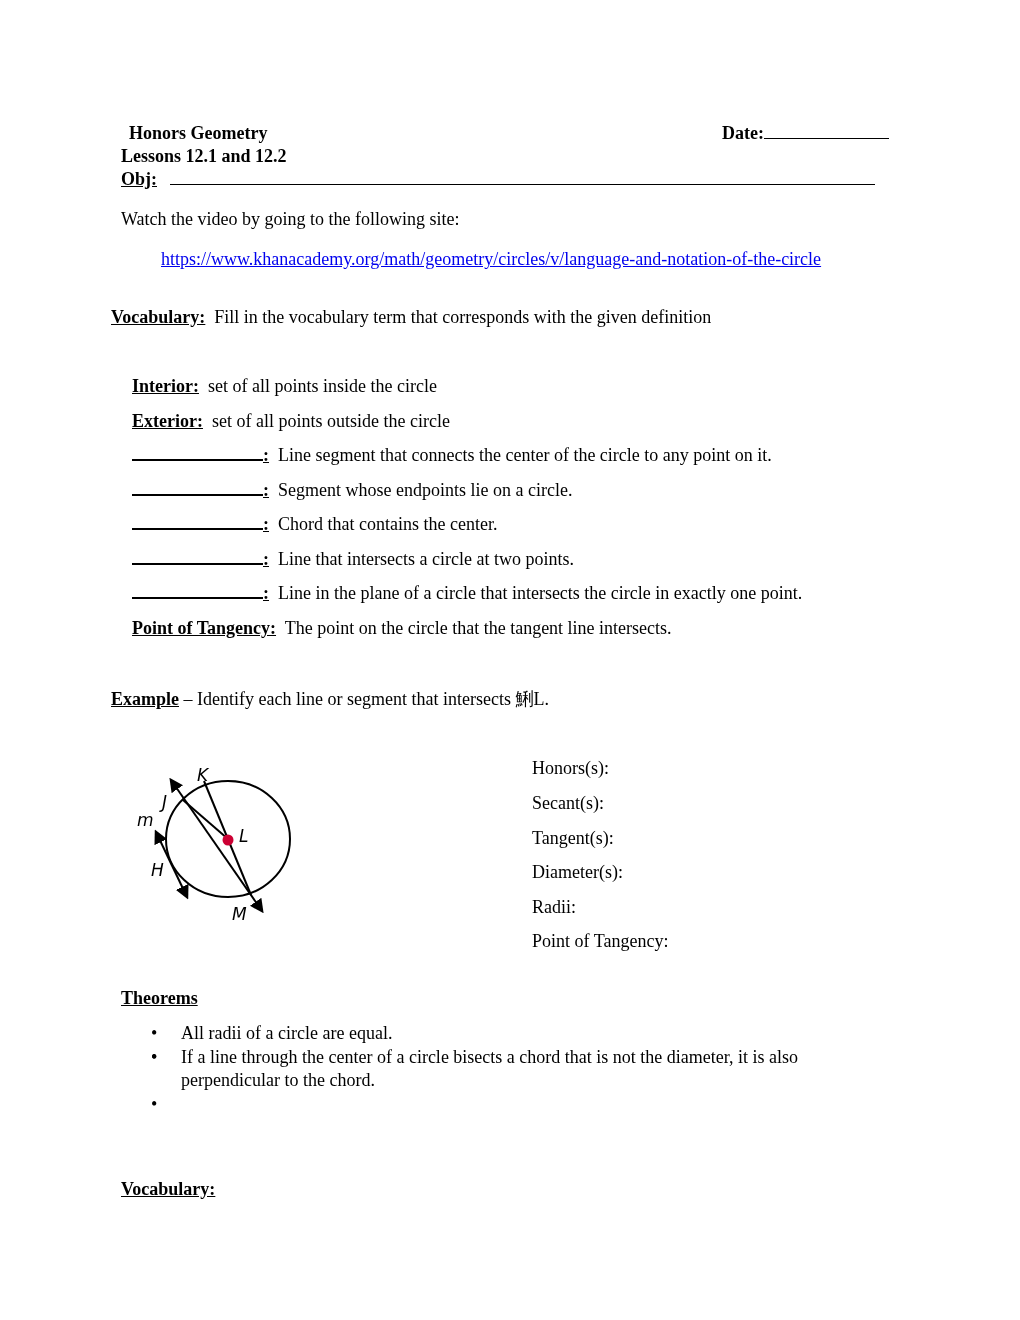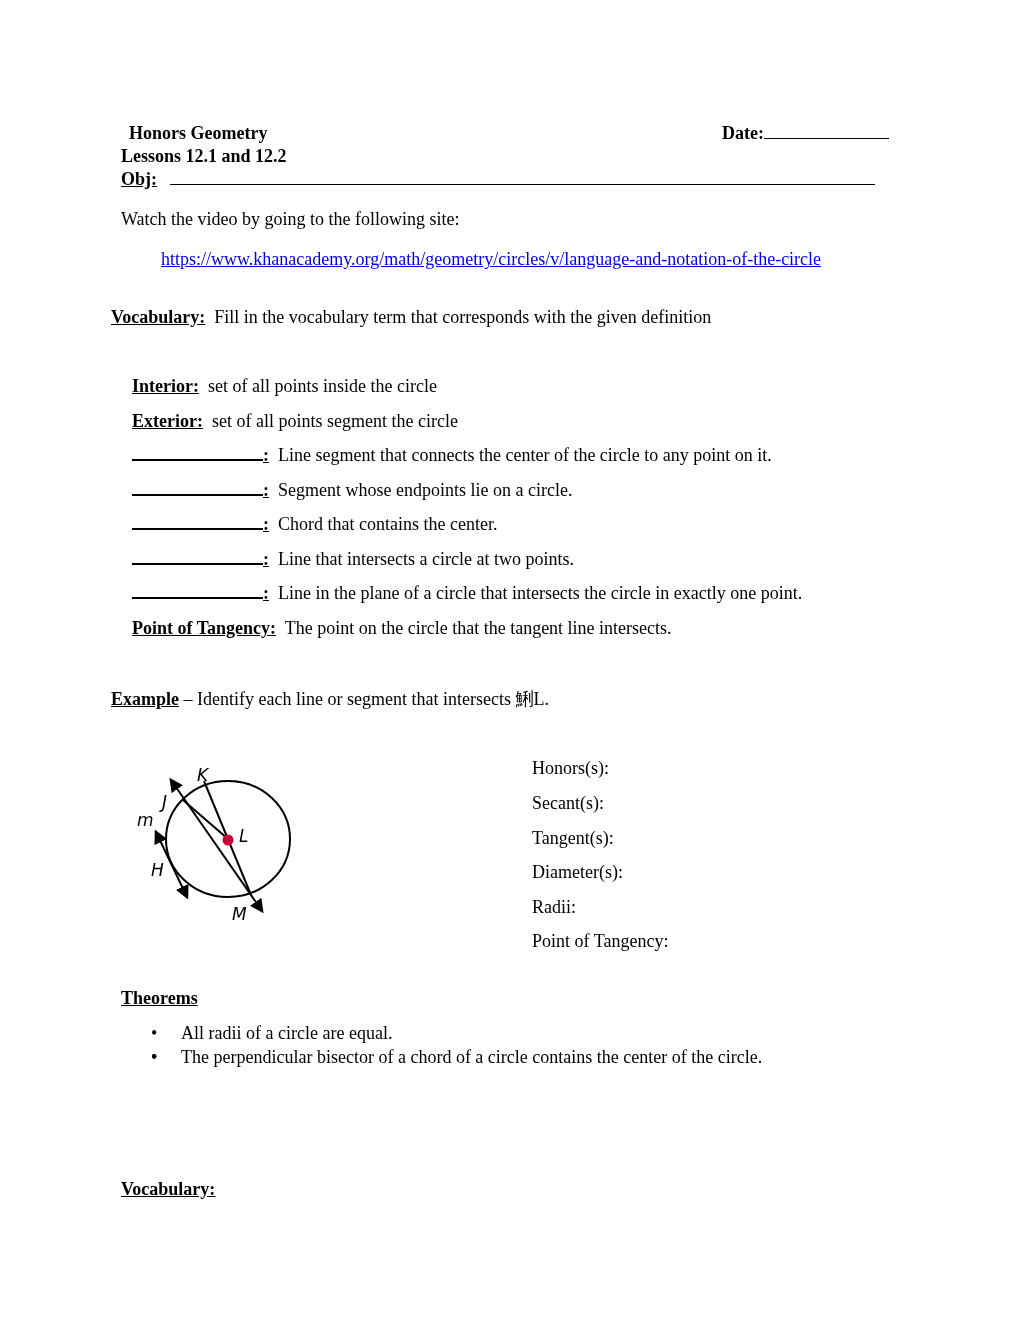--- a/index.html
+++ b/index.html
@@ -38,21 +38,21 @@
   <span class="b u">Vocabulary:</span>&nbsp;
   <span>Fill in the vocabulary term that corresponds with the given definition</span>
 </div>
 
 <div class="def-row" style="top:376px;">
   <span class="b u">Interior:</span>&nbsp;
   <span>set of all points inside the circle</span>
 </div>
 <div class="def-row" style="top:411px;">
   <span class="b u">Exterior:</span>&nbsp;
-  <span>set of all points segment the circle</span>
+  <span>set of all points outside the circle</span>
 </div>
 <div class="def-row" style="top:445px;">
   <span class="term-blank"></span><span class="colon">:</span>&nbsp;
   <span>Line segment that connects the center of the circle to any point on it.</span>
 </div>
 <div class="def-row" style="top:480px;">
   <span class="term-blank"></span><span class="colon">:</span>&nbsp;
   <span>Segment whose endpoints lie on a circle.</span>
 </div>
 <div class="def-row" style="top:514px;">
@@ -100,17 +100,17 @@
 <div class="abs" style="left:532px; top:793px;">Secant(s):</div>
 <div class="abs" style="left:532px; top:828px;">Tangent(s):</div>
 <div class="abs" style="left:532px; top:862px;">Diameter(s):</div>
 <div class="abs" style="left:532px; top:897px;">Radii:</div>
 <div class="abs" style="left:532px; top:931px;">Point of Tangency:</div>
 
 <div class="abs b u" style="left:121px; top:988px;">Theorems</div>
 <ul class="theorems">
   <li><span class="dot">•</span><span>All radii of a circle are equal.</span></li>
   <li><span class="dot">•</span></li>
-  <li style="width:700px;"><span class="dot">•</span></li>
-  <li><span class="dot">•</span><span>The perpendicular bisector of a chord of a circle contains the center of the circle.</span></li>
+  <li style="width:700px;"><span class="dot">•</span><span>If a line through the center of a circle bisects a chord that is not the diameter, it is also perpendicular to the chord.</span></li>
+  <li><span class="dot">•</span></li>
 </ul>
 
 <div class="abs b u" style="left:121px; top:1179px;">Vocabulary:</div>
 
 </body></html>

